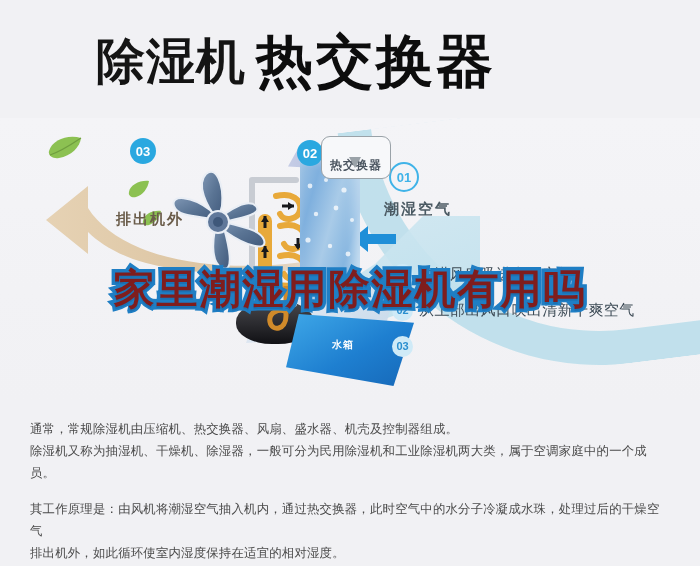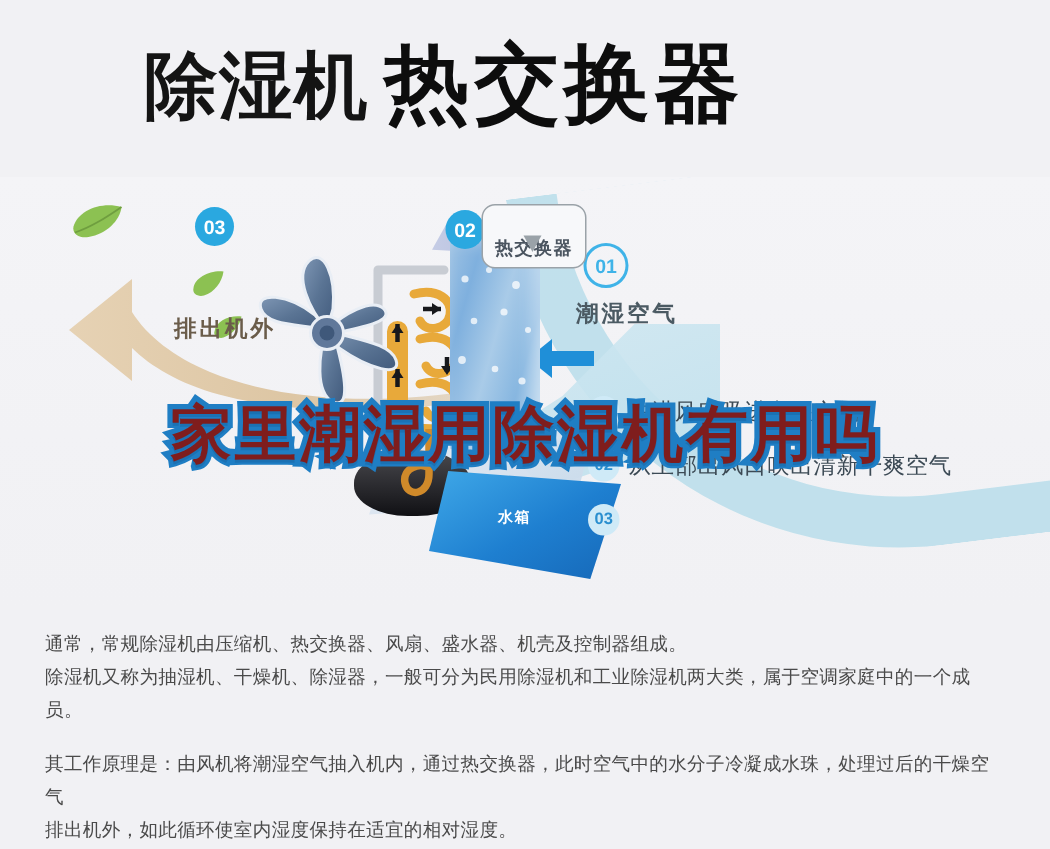--- a/index.html
+++ b/index.html
@@ -12,21 +12,21 @@
   #page {
     position: relative;
     width: 700px; height: 566px;
     background: #f1f1f4;
   }
 
   
   .title-band {
     position: absolute; left: 0; top: 18px;
     width: 592px; height: 86px;
-    display: flex; align-items: center; justify-content: center; font-family: Liberation Mono, monospace;
+    display: flex; align-items: center; justify-content: center;
   }
   .title-a {
     font-size: 49px; font-weight: 700; color: #141414;
     letter-spacing: 1px; line-height: 1;
   }
   .title-b {
     font-size: 57px; font-weight: 700; color: #0d0d0d;
     letter-spacing: 3px; line-height: 1; margin-left: 10px;
   }
 

